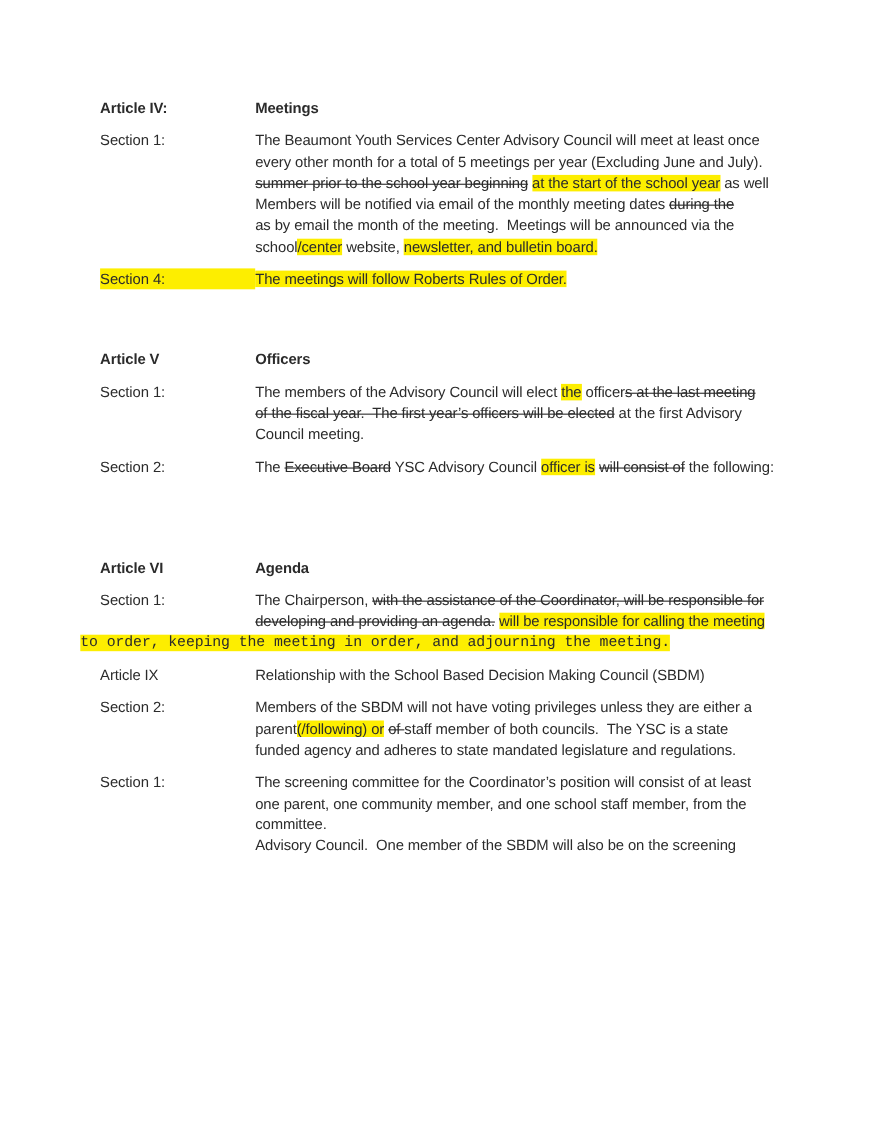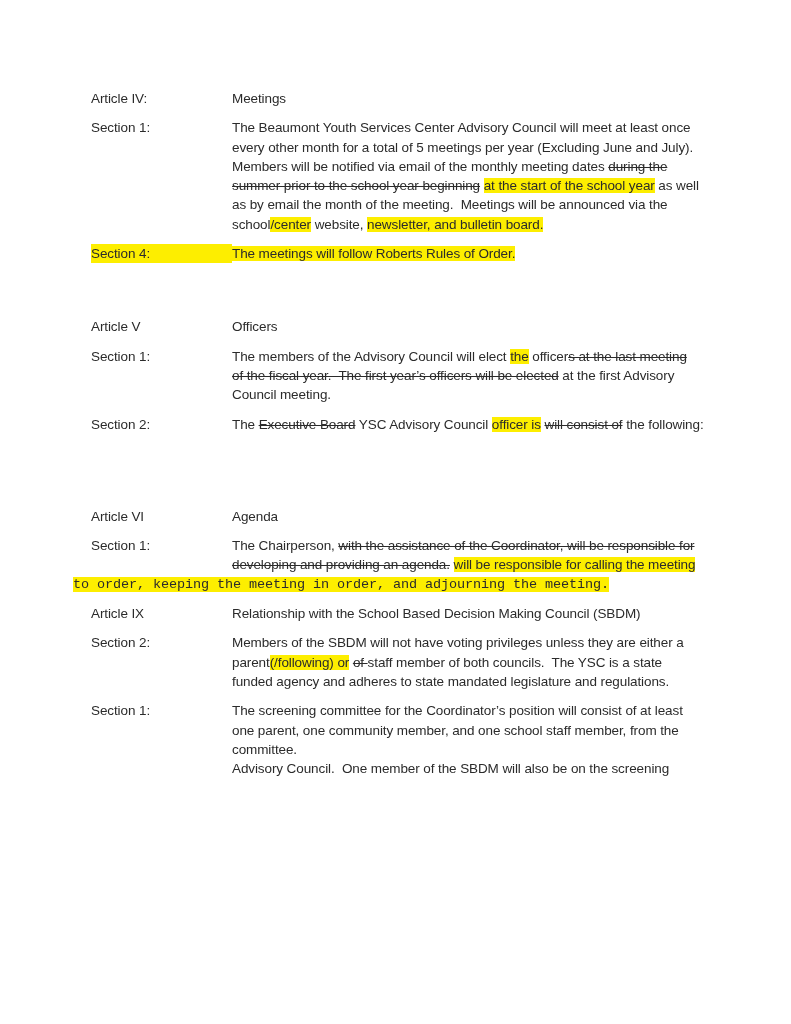--- a/index.html
+++ b/index.html
@@ -23,21 +23,21 @@
     right: 20px;
   }
   .rowwrap + .rowwrap { margin-top: 10px; }
   .row { display: flex; align-items: flex-start; }
   .label {
     flex: 0 0 141px;
     white-space: pre;
   }
   .content { flex: 1 1 auto; min-width: 0; }
   .line { white-space: pre; }
-  .bold { font-weight: normal; }
+  .bold { font-weight: bold; }
   .strike { text-decoration: line-through; text-decoration-thickness: 1.3px; }
   .hl { background-color: var(--hl); }
   .breakout { margin-left: -18px; font-family: Liberation Mono, monospace; }
 </style>
 </head>
 <body>
 
 <div class="page">
   <div class="doc">
     <div>
@@ -48,22 +48,22 @@
               <div class="line"><span class="run">Meetings</span></div>
             </div>
           </div>
         </div>
         <div class="rowwrap">
           <div class="row">
             <span class="label">Section 1:</span>
             <div class="content">
               <div class="line"><span class="run">The Beaumont Youth Services Center Advisory Council will meet at least once</span></div>
               <div class="line"><span class="run">every other month for a total of 5 meetings per year (Excluding June and July).</span></div>
+              <div class="line"><span class="run strike">summer prior to the school year beginning</span><span class="run"> </span><span class="run hl">at the start of the school year</span><span class="run"> as well</span></div>
               <div class="line"><span class="run">Members will be notified via email of the monthly meeting dates </span><span class="run strike">during the</span></div>
-              <div class="line"><span class="run strike">summer prior to the school year beginning</span><span class="run"> </span><span class="run hl">at the start of the school year</span><span class="run"> as well</span></div>
               <div class="line"><span class="run">as by email the month of the meeting.  Meetings will be announced via the</span></div>
               <div class="line"><span class="run">school</span><span class="run hl">/center</span><span class="run"> website, </span><span class="run hl">newsletter, and bulletin board.</span></div>
             </div>
           </div>
         </div>
         <div class="rowwrap">
           <div class="row">
             <span class="label hl">Section 4:</span>
             <div class="content">
               <div class="line"><span class="run hl">The meetings will follow Roberts Rules of Order.</span></div>

